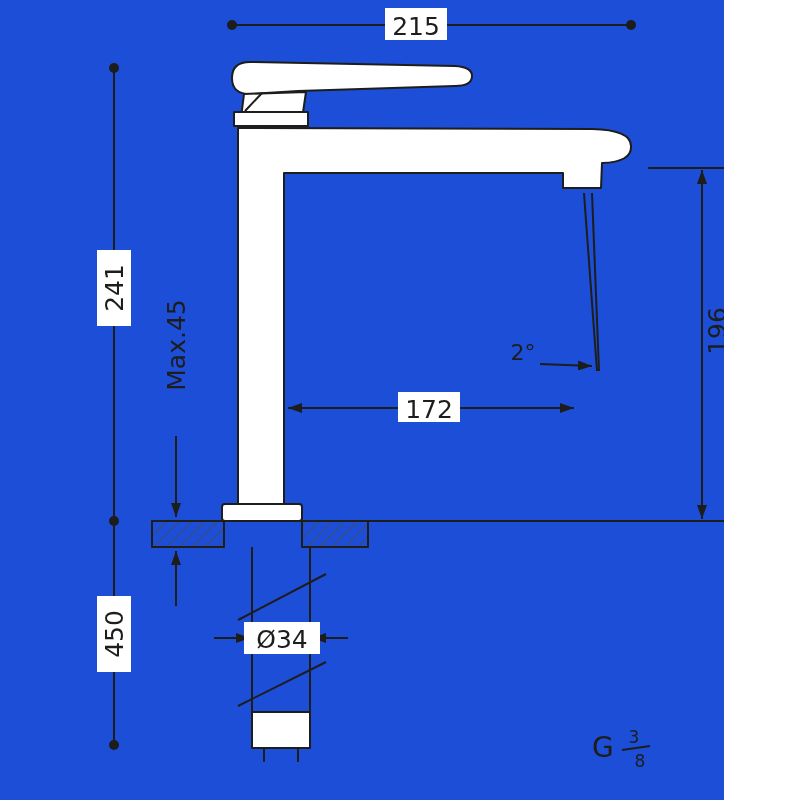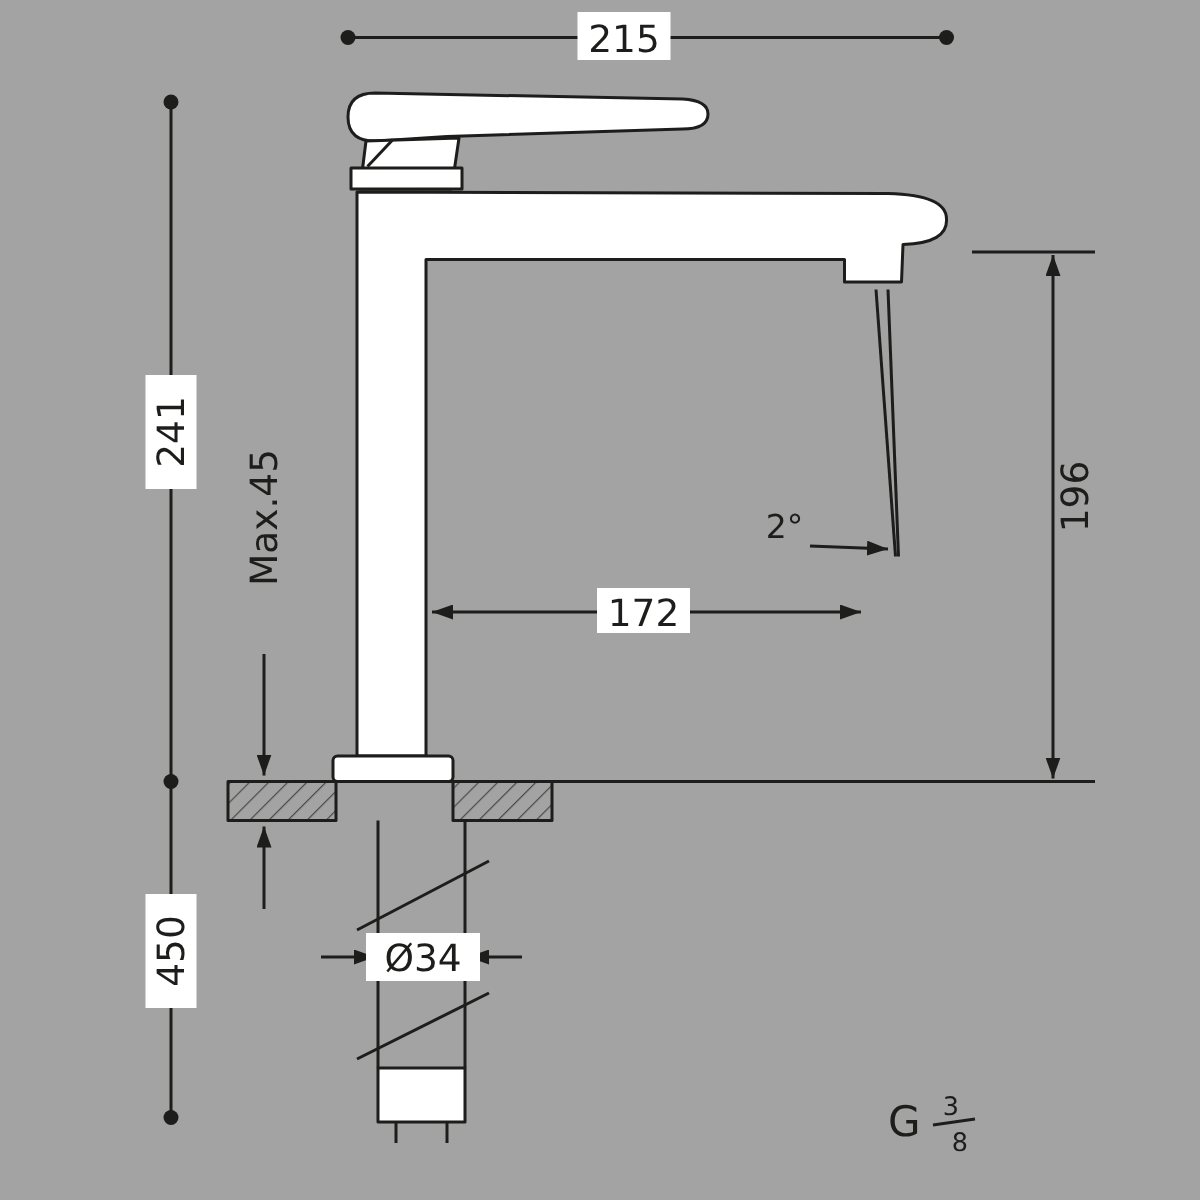--- a/index.html
+++ b/index.html
@@ -1,19 +1,19 @@
 <!DOCTYPE html>
 <html><head>
 <meta charset="utf-8">
 <style>
   html, body { margin: 0; padding: 0; background: #ffffff; }
   .canvas {
-    width: 800px; height: 800px;
+    width: 724px; height: 800px;
     position: relative;
-    background: #a3a3a3;
+    background: #1d4ed8;
     overflow: hidden;
   }
   svg { display: block; }
   .ln { stroke: #1d1d1b; stroke-width: 2; fill: none; stroke-linecap: butt; stroke-linejoin: round; }
   .fill-w { fill: #ffffff; }
   .dot { fill: #1d1d1b; stroke: none; }
   .mask { fill: #ffffff; stroke: none; }
   text {
     font-family: "DejaVu Sans", "Liberation Sans", sans-serif;
     font-size: 25px;

